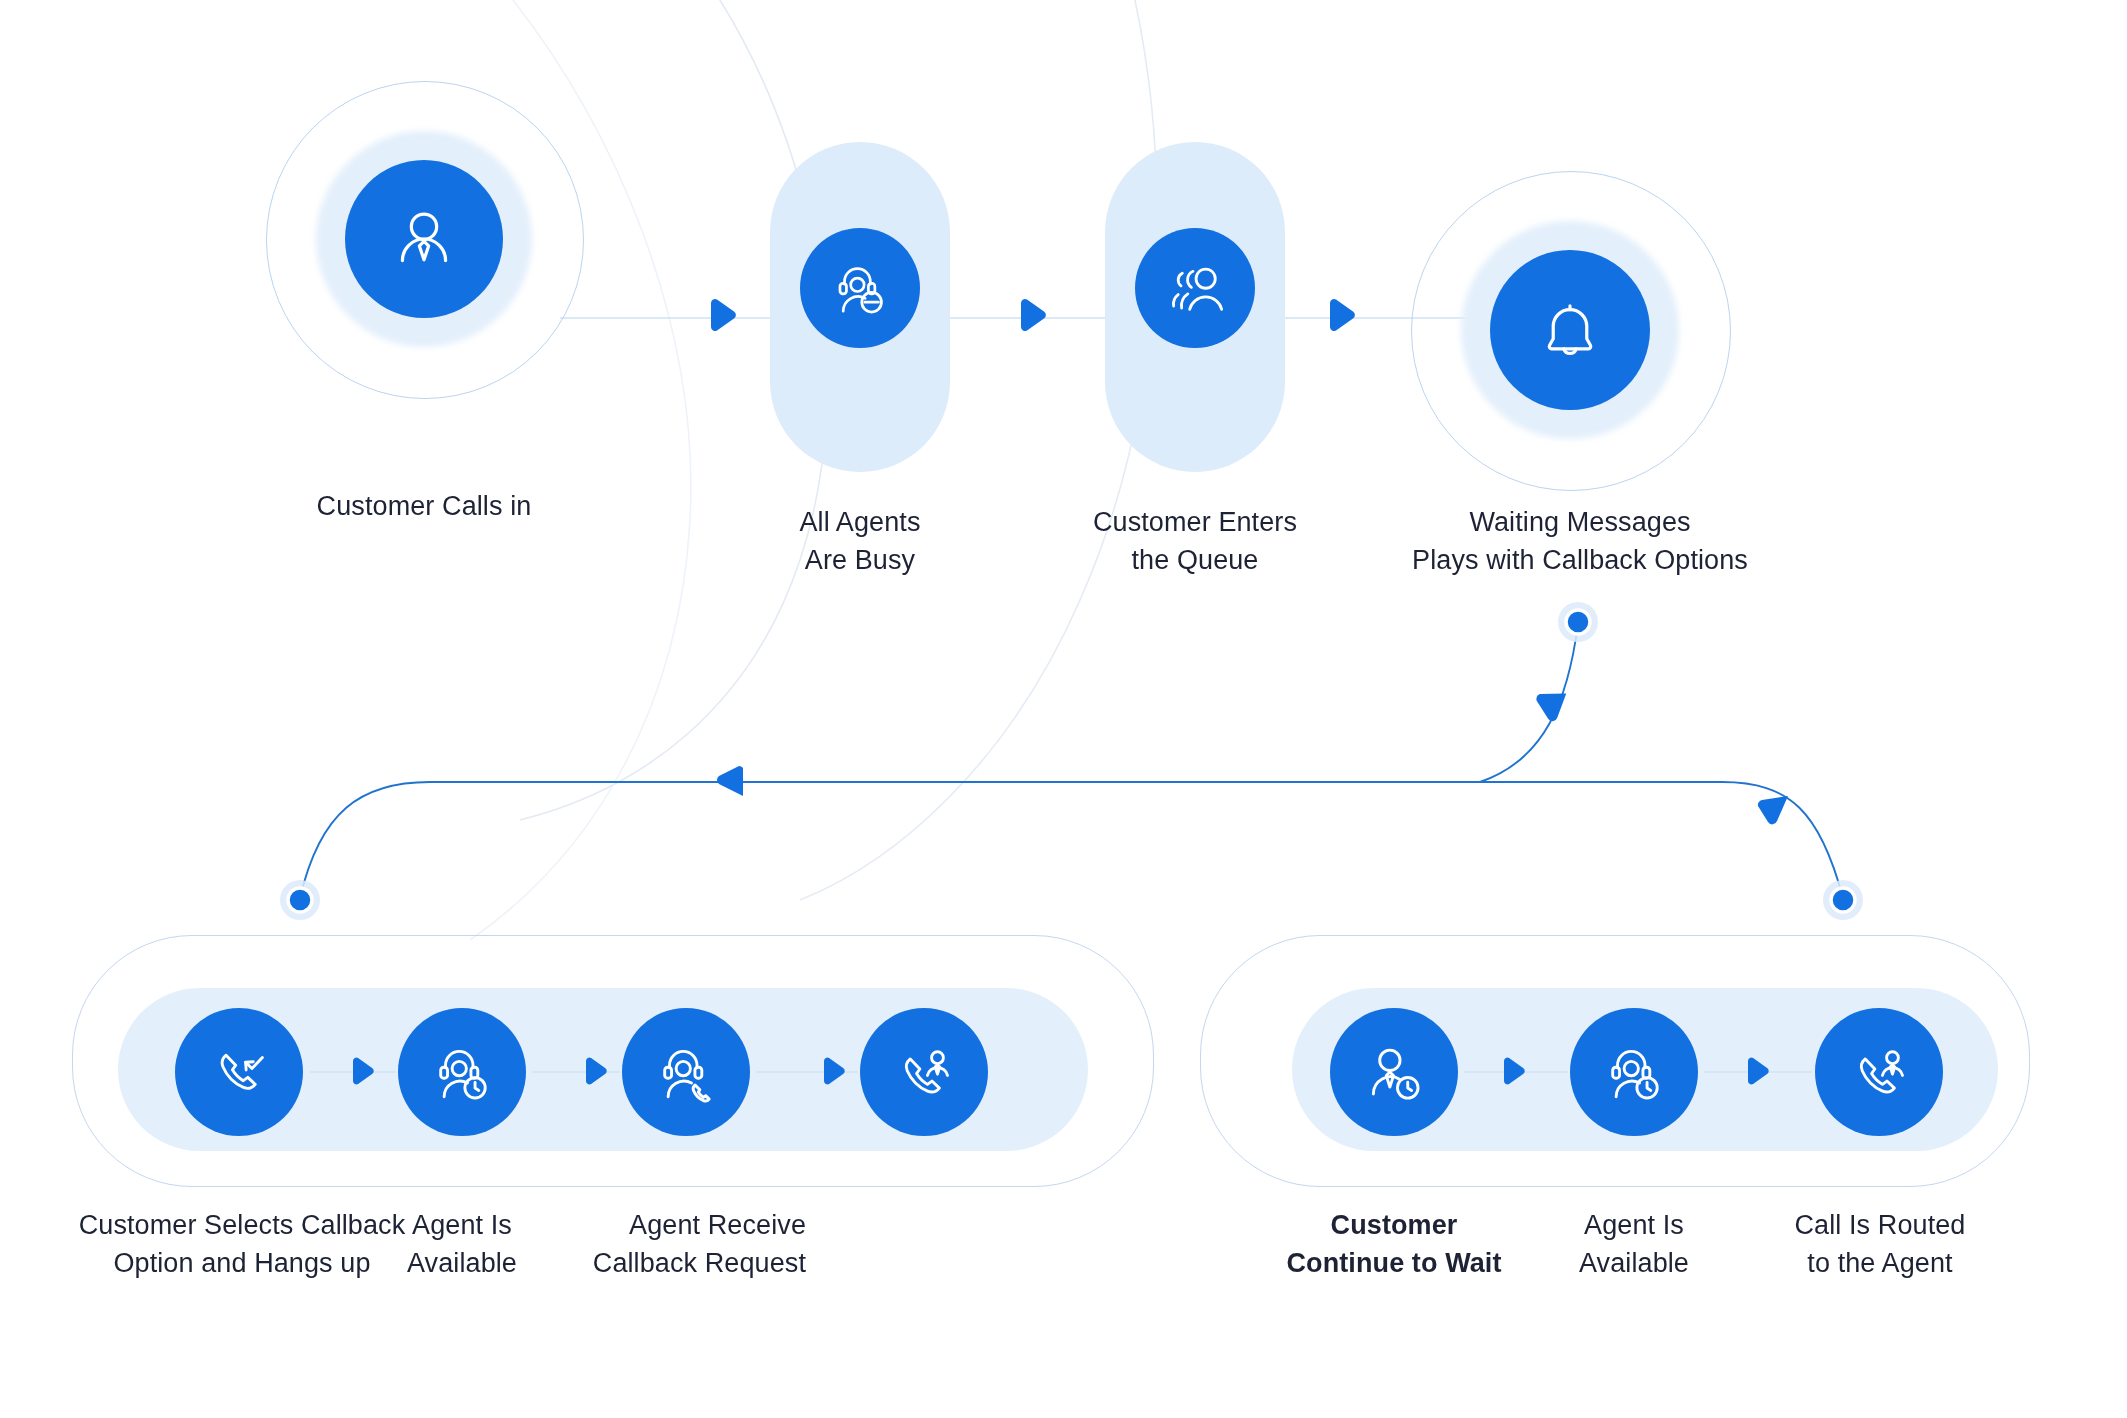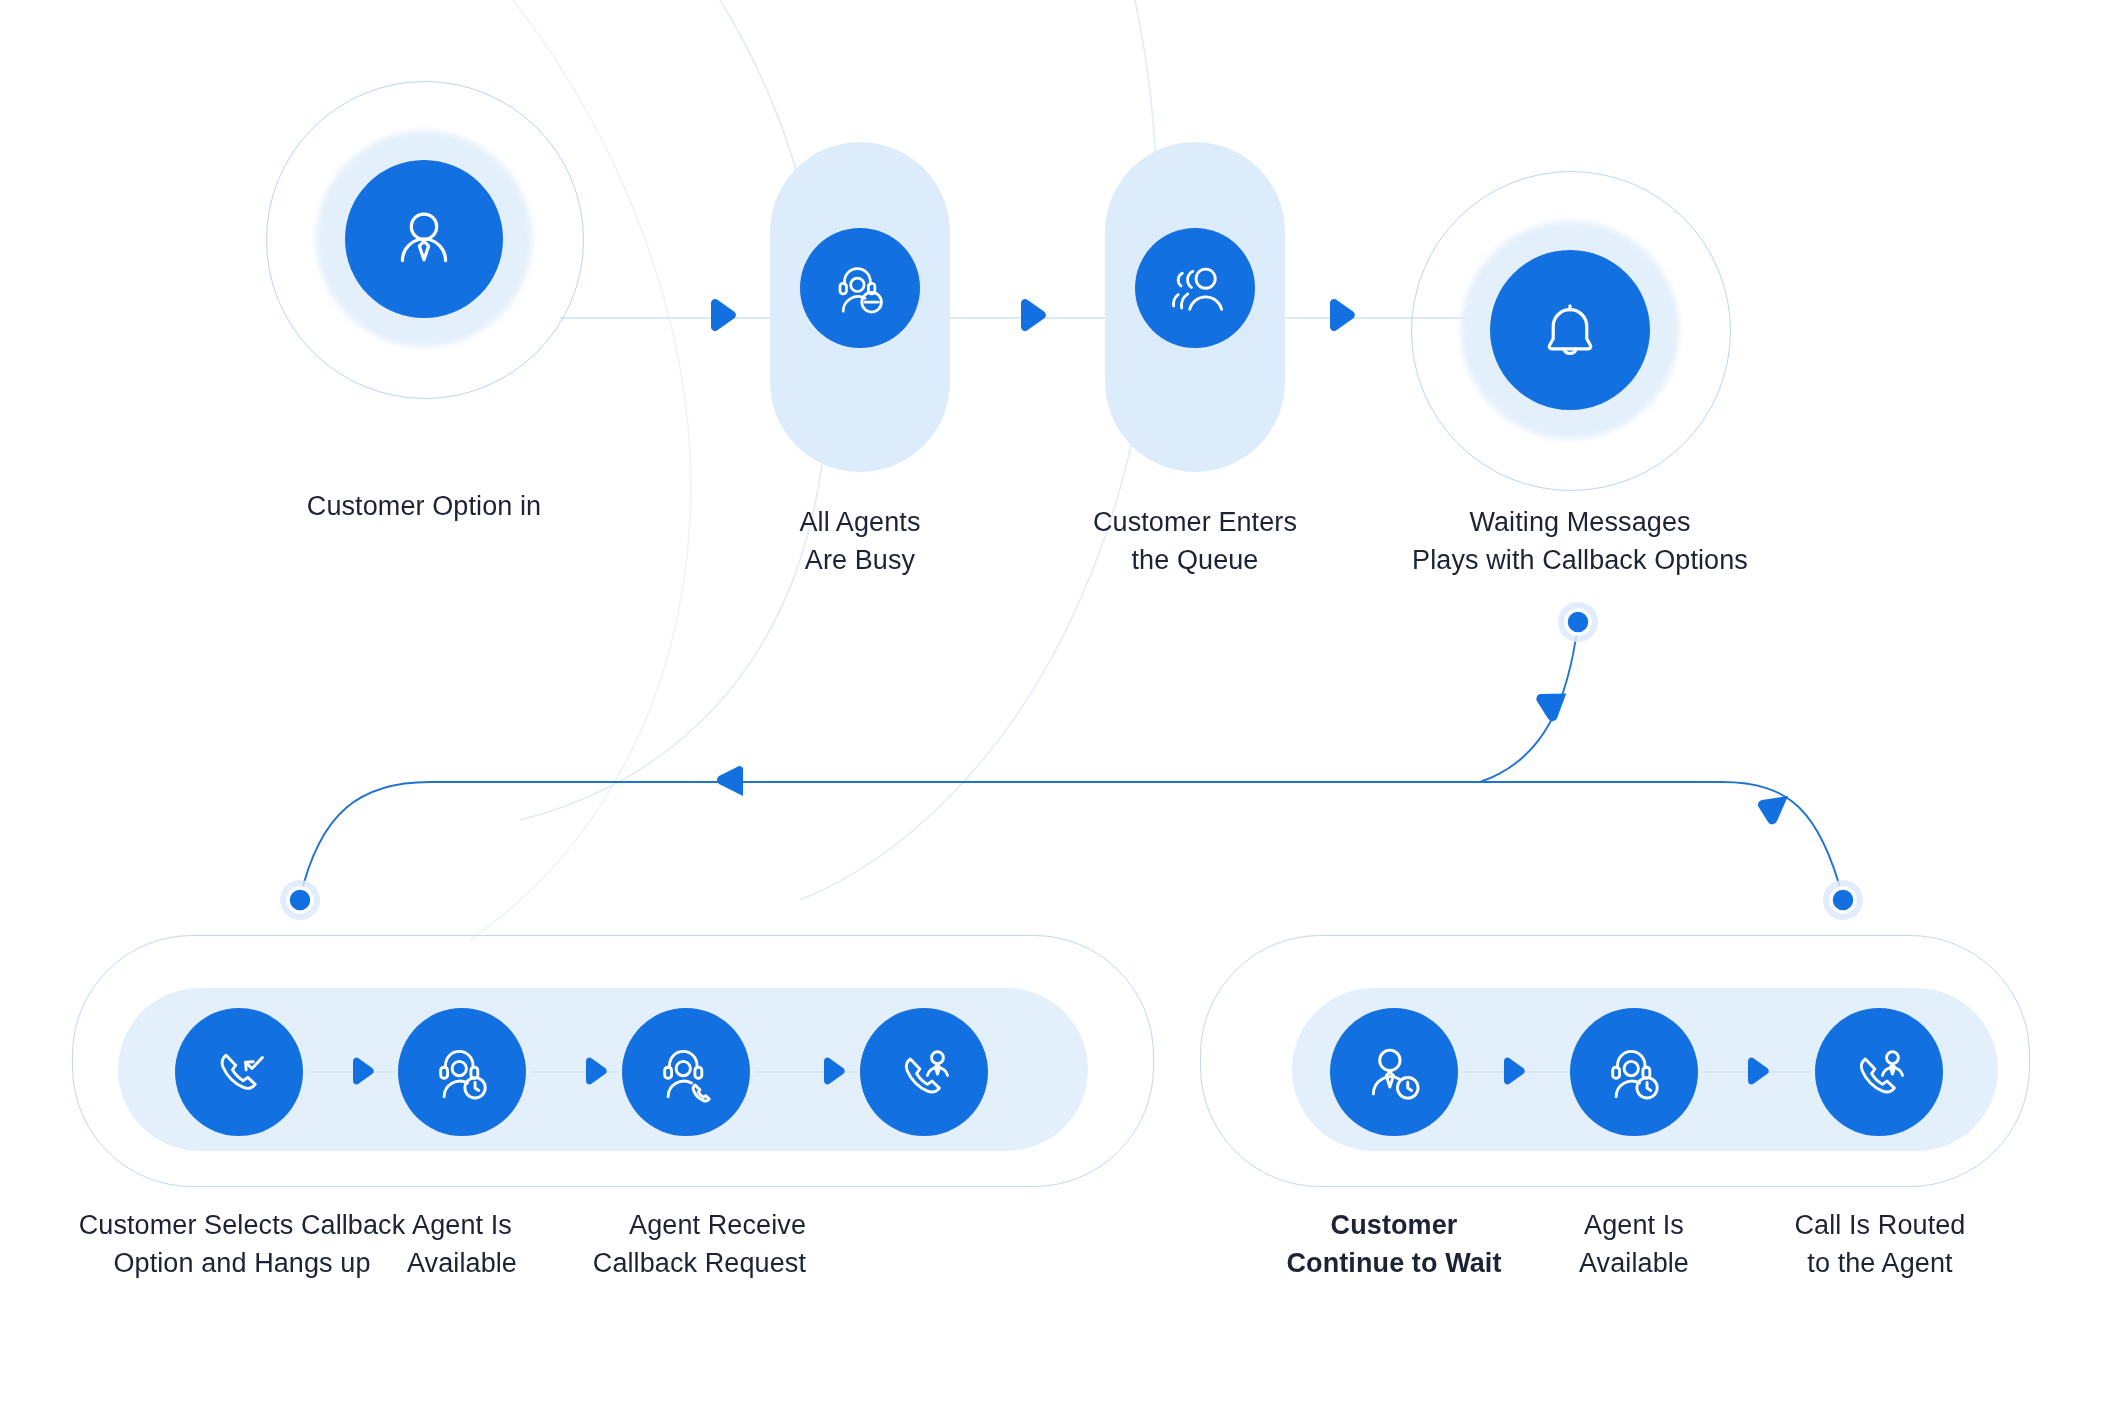--- a/index.html
+++ b/index.html
@@ -156,21 +156,21 @@
     <div class="halo-ring" style="width:316px;height:316px;left:-79px;top:-79px;"></div>
     <div class="halo-soft" style="width:216px;height:216px;left:-29px;top:-29px;"></div>
     <div class="disc" style="width:158px;height:158px;">
       <svg width="74" height="74" viewBox="0 0 48 48" fill="none" stroke="#ffffff" stroke-width="2.1" stroke-linecap="round" stroke-linejoin="round">
         <circle cx="24" cy="16" r="8.2"></circle>
         <path d="M10 38 a14 14 0 0 1 28 0"></path>
         <path d="M24 25.5 l3 3 -3 9 -3 -9 z"></path>
       </svg>
     </div>
   </div>
-  <div class="label" style="left:245px; top:487px; width:358px;">Customer Option in</div>
+  <div class="label" style="left:245px; top:487px; width:358px;">Customer Calls in</div>
 
   <div class="pill-cap" style="left:770px; top:142px; width:180px; height:330px; border-radius:90px;"></div>
   <div class="node" style="left:800px; top:228px;">
     <div class="disc" style="width:120px;height:120px;">
       <svg width="62" height="62" viewBox="0 0 48 48" fill="none" stroke="#ffffff" stroke-width="2.1" stroke-linecap="round" stroke-linejoin="round">
         <path d="M12 21 v-2 a10 10 0 0 1 20 0 v2"></path>
         <rect x="8.5" y="20.5" width="5" height="8" rx="2.2"></rect>
         <rect x="30.5" y="20.5" width="5" height="8" rx="2.2"></rect>
         <circle cx="22" cy="21.5" r="5.2"></circle>
         <path d="M11 42 a11.5 11.5 0 0 1 17 -10"></path>

